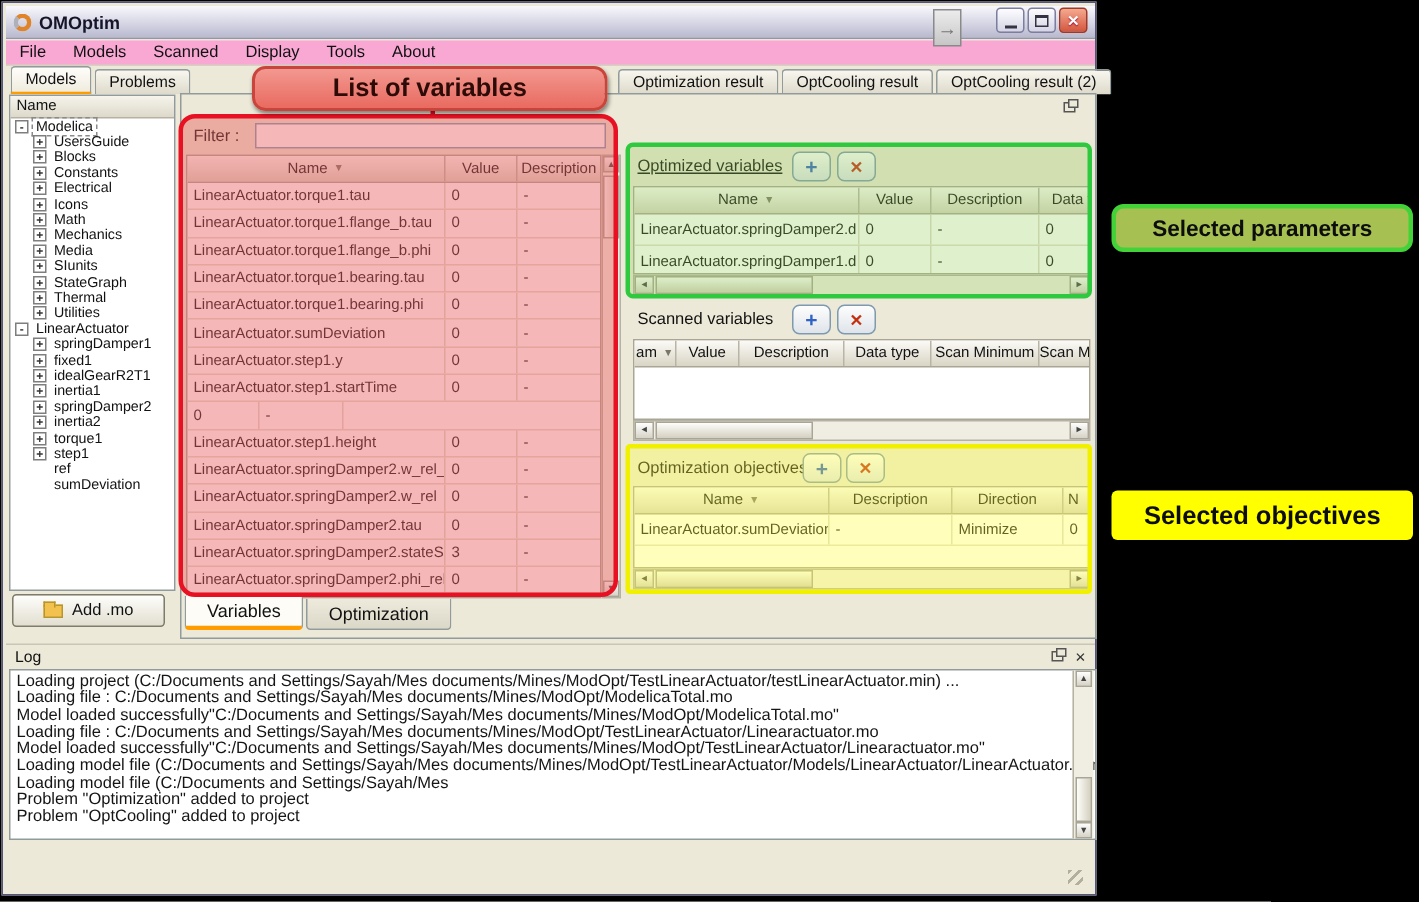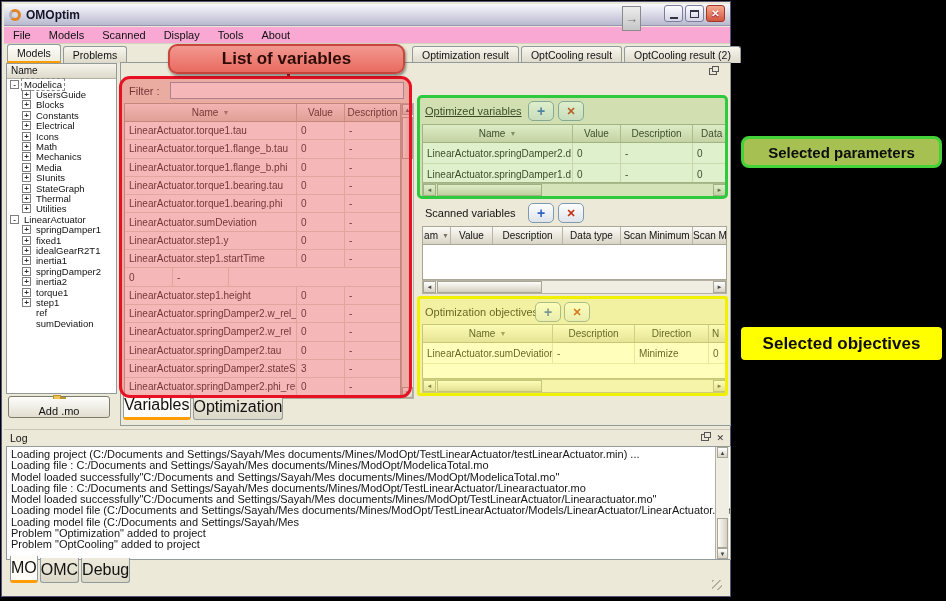--- a/index.html
+++ b/index.html
@@ -31,41 +31,41 @@
   .menubar { position:absolute; left:2px; top:25px; width:726px; height:17px;
              background:#f9a8d4; border-bottom:1px solid #d5d2c2; display:flex; align-items:center;text-align:center; }
   .menu-item { font-size:11px; padding:1px 9px; color:#111; }
 
   
   .tab { border:1px solid #919b9c; border-bottom:none; border-radius:3px 3px 0 0;
          background:linear-gradient(#f8f6ee,#ddd9ca); padding:2px 9px 2px 9px; font-size:10.5px;
          margin-right:2px; position:relative; white-space:nowrap; }
   .tab.active { background:linear-gradient(#fefdf9,#efecdf); border-bottom:2px solid #ff9c00; }
   .tab-s { border:1px solid #919b9c; border-top:none; border-radius:0 0 3px 3px;
-           background:linear-gradient(#eeebdd,#dcd8c8); padding:3px 0; font-size:16px;
+           background:linear-gradient(#eeebdd,#dcd8c8); padding:3px 14px; font-size:12px;
            margin-right:2px; white-space:nowrap; }
   .tab-s.active { background:#fdfcf6; border-bottom:3px solid #ff9c00; }
   .tabrow { position:absolute; display:flex; align-items:flex-end; }
 
   
   .tree-box { position:absolute; left:4px; top:61px; width:111px; height:331px;
               background:#fff; border:1px solid #919b9c; overflow:hidden; }
   .tree-head { height:15px; background:linear-gradient(#f6f4ec,#ddd9ca); border-bottom:1px solid #b5b2a4;
                font-size:10px; padding:1px 4px; }
   .titem { display:flex; align-items:center; height:10.4px; font-size:9.5px; white-space:nowrap; }
   .titem .tlabel { padding:0 2px; }
   .titem.focused .tlabel { outline:1px dashed #8a8a8a; }
   .l0 { padding-left:3px; } .l1 { padding-left:15px; }
   .exp { display:inline-flex; width:9px; height:9px; border:1px solid #7e7e7e; background:#fff;
          font-size:8px; line-height:7px; align-items:center; justify-content:center;
          margin-right:3px; flex:none; color:#333; font-weight:bold; }
   .exp:empty { visibility:hidden; }
   .addmo-btn { position:absolute; left:6px; top:394px; width:102px; height:22px;
                border:1px solid #7c7b6c; border-radius:3px; background:linear-gradient(#fdfdfb,#e2dfd0);
-               display:flex; align-items:center; justify-content:center; gap:6px; font-size:11px;flex-direction:column; }
+               display:flex; align-items:center; justify-content:center; gap:6px; font-size:11px; }
   .folder-ico { position:relative; width:13px; height:9px; background:#f2c14e; border:1px solid #b8962e; }
   .folder-ico::before { content:""; position:absolute; left:-1px; top:-3px; width:6px; height:3px;
                         background:#f2c14e; border:1px solid #b8962e; border-bottom:none; }
 
   
   .tab-frame { position:absolute; left:118px; top:60px; width:611px; height:364px;
                border:1px solid #919b9c; background:#ece9d8; }
   .float-ico { position:relative; width:8px; height:7px; border:1px solid #555; background:#ece9d8; }
   .float-ico::after { content:""; position:absolute; right:-3px; top:-3px; width:5px; height:4px;
                       border:1px solid #555; background:#ece9d8; }
@@ -525,25 +525,20 @@
           <div class="log-line">Problem "Optimization" added to project</div>
           <div class="log-line">Problem "OptCooling" added to project</div>
         </div>
     </div>
     <div class="log-vscroll">
       <span class="sbtn">▲</span>
       <span class="vthumb spacer" style="height:30px;"></span>
       <span class="sbtn">▼</span>
     </div>
 
-    <div class="tabrow" style="left:8px; top:560px; height:21px;">
-      <span class="tab-s active">MO</span>
-      <span class="tab-s">OMC</span>
-      <span class="tab-s">Debug</span>
-    </div>
     <span class="grip"></span>
   </div>
 
   <div class="red-overlay"></div>
   <div class="red-connector"></div>
   <div class="red-bubble">List of variables</div>
   <div class="green-overlay"></div>
   <div class="yellow-overlay"></div>
   <div class="label-params">Selected parameters</div>
   <div class="label-objs">Selected objectives</div>

